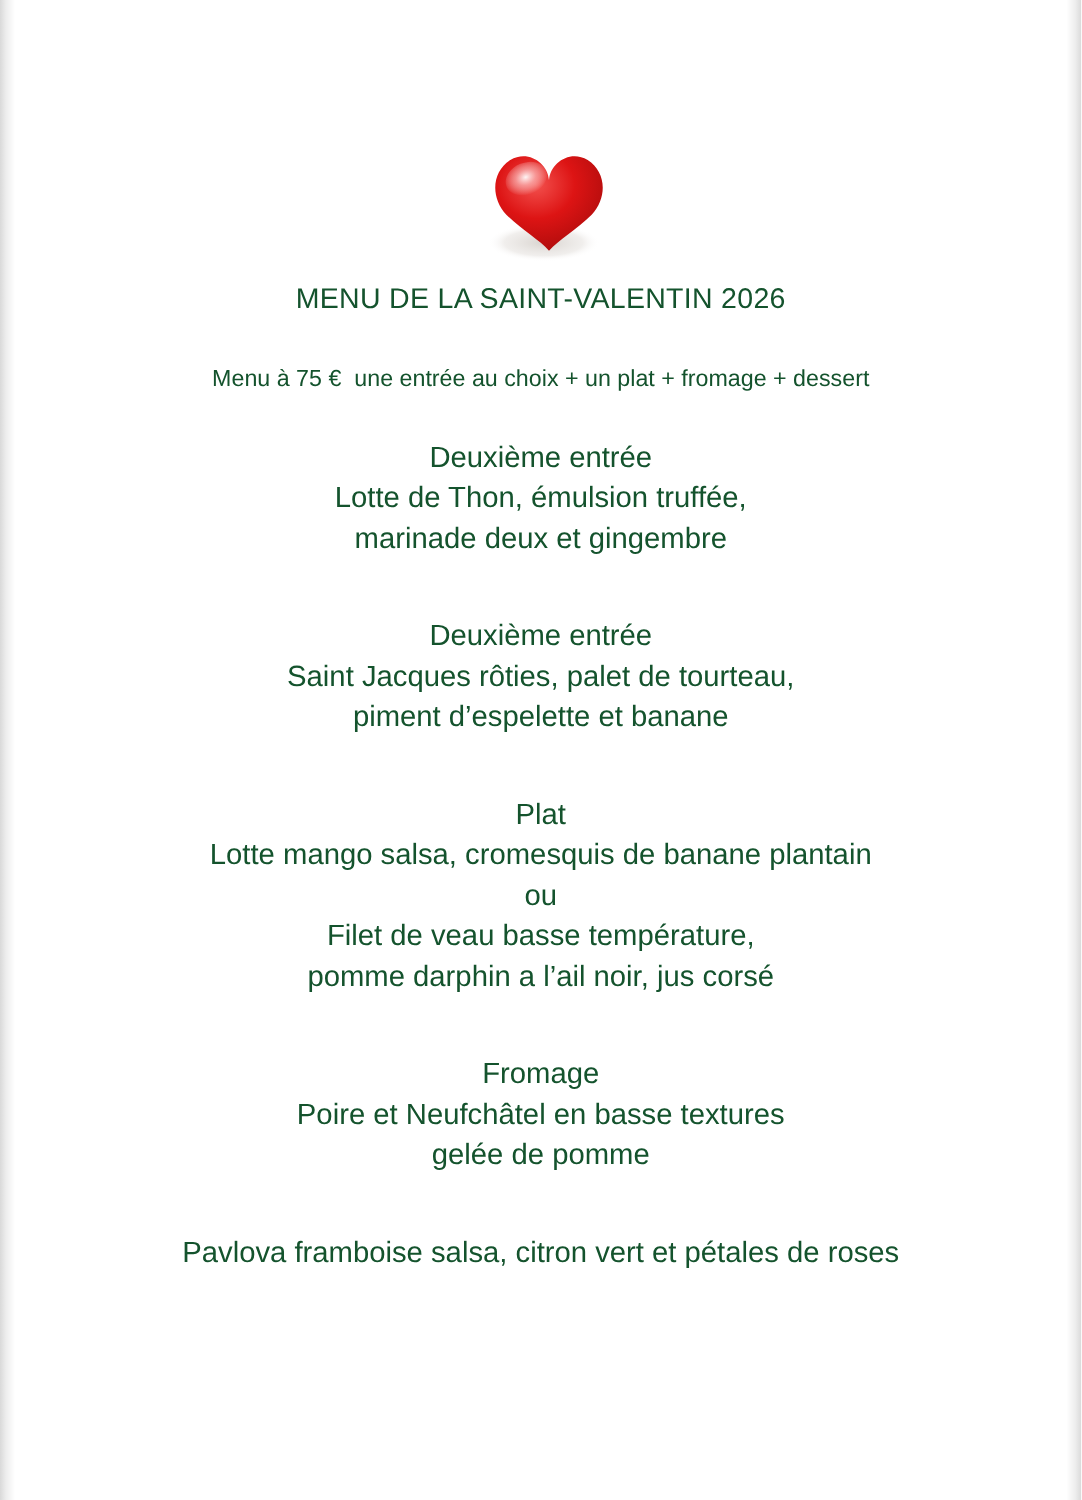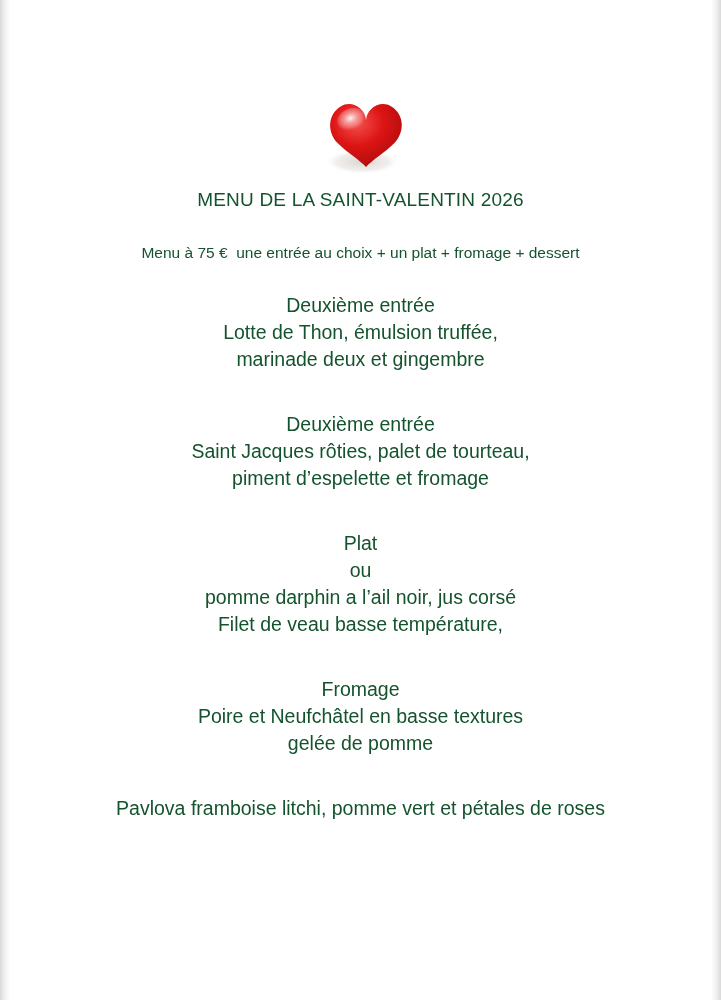--- a/index.html
+++ b/index.html
@@ -113,35 +113,36 @@
 
       <div class="section">
         <div>Deuxième entrée</div>
         <div>Lotte de Thon, émulsion truffée,</div>
         <div>marinade deux et gingembre</div>
       </div>
 
       <div class="section">
         <div>Deuxième entrée</div>
         <div>Saint Jacques rôties, palet de tourteau,</div>
-        <div>piment d’espelette et fromage</div>
+        <div>piment d’espelette et banane</div>
       </div>
 
       <div class="section">
         <div>Plat</div>
+        <div>Lotte mango salsa, cromesquis de banane plantain</div>
         <div>ou</div>
+        <div>Filet de veau basse température,</div>
         <div>pomme darphin a l’ail noir, jus corsé</div>
-        <div>Filet de veau basse température,</div>
       </div>
 
       <div class="section">
         <div>Fromage</div>
         <div>Poire et Neufchâtel en basse textures</div>
         <div>gelée de pomme</div>
       </div>
 
       <div class="section">
-        <div>Pavlova framboise litchi, pomme vert et pétales de roses</div>
+        <div>Pavlova framboise salsa, citron vert et pétales de roses</div>
       </div>
 
     </div>
   </main>
 </div>
 
 </body></html>

